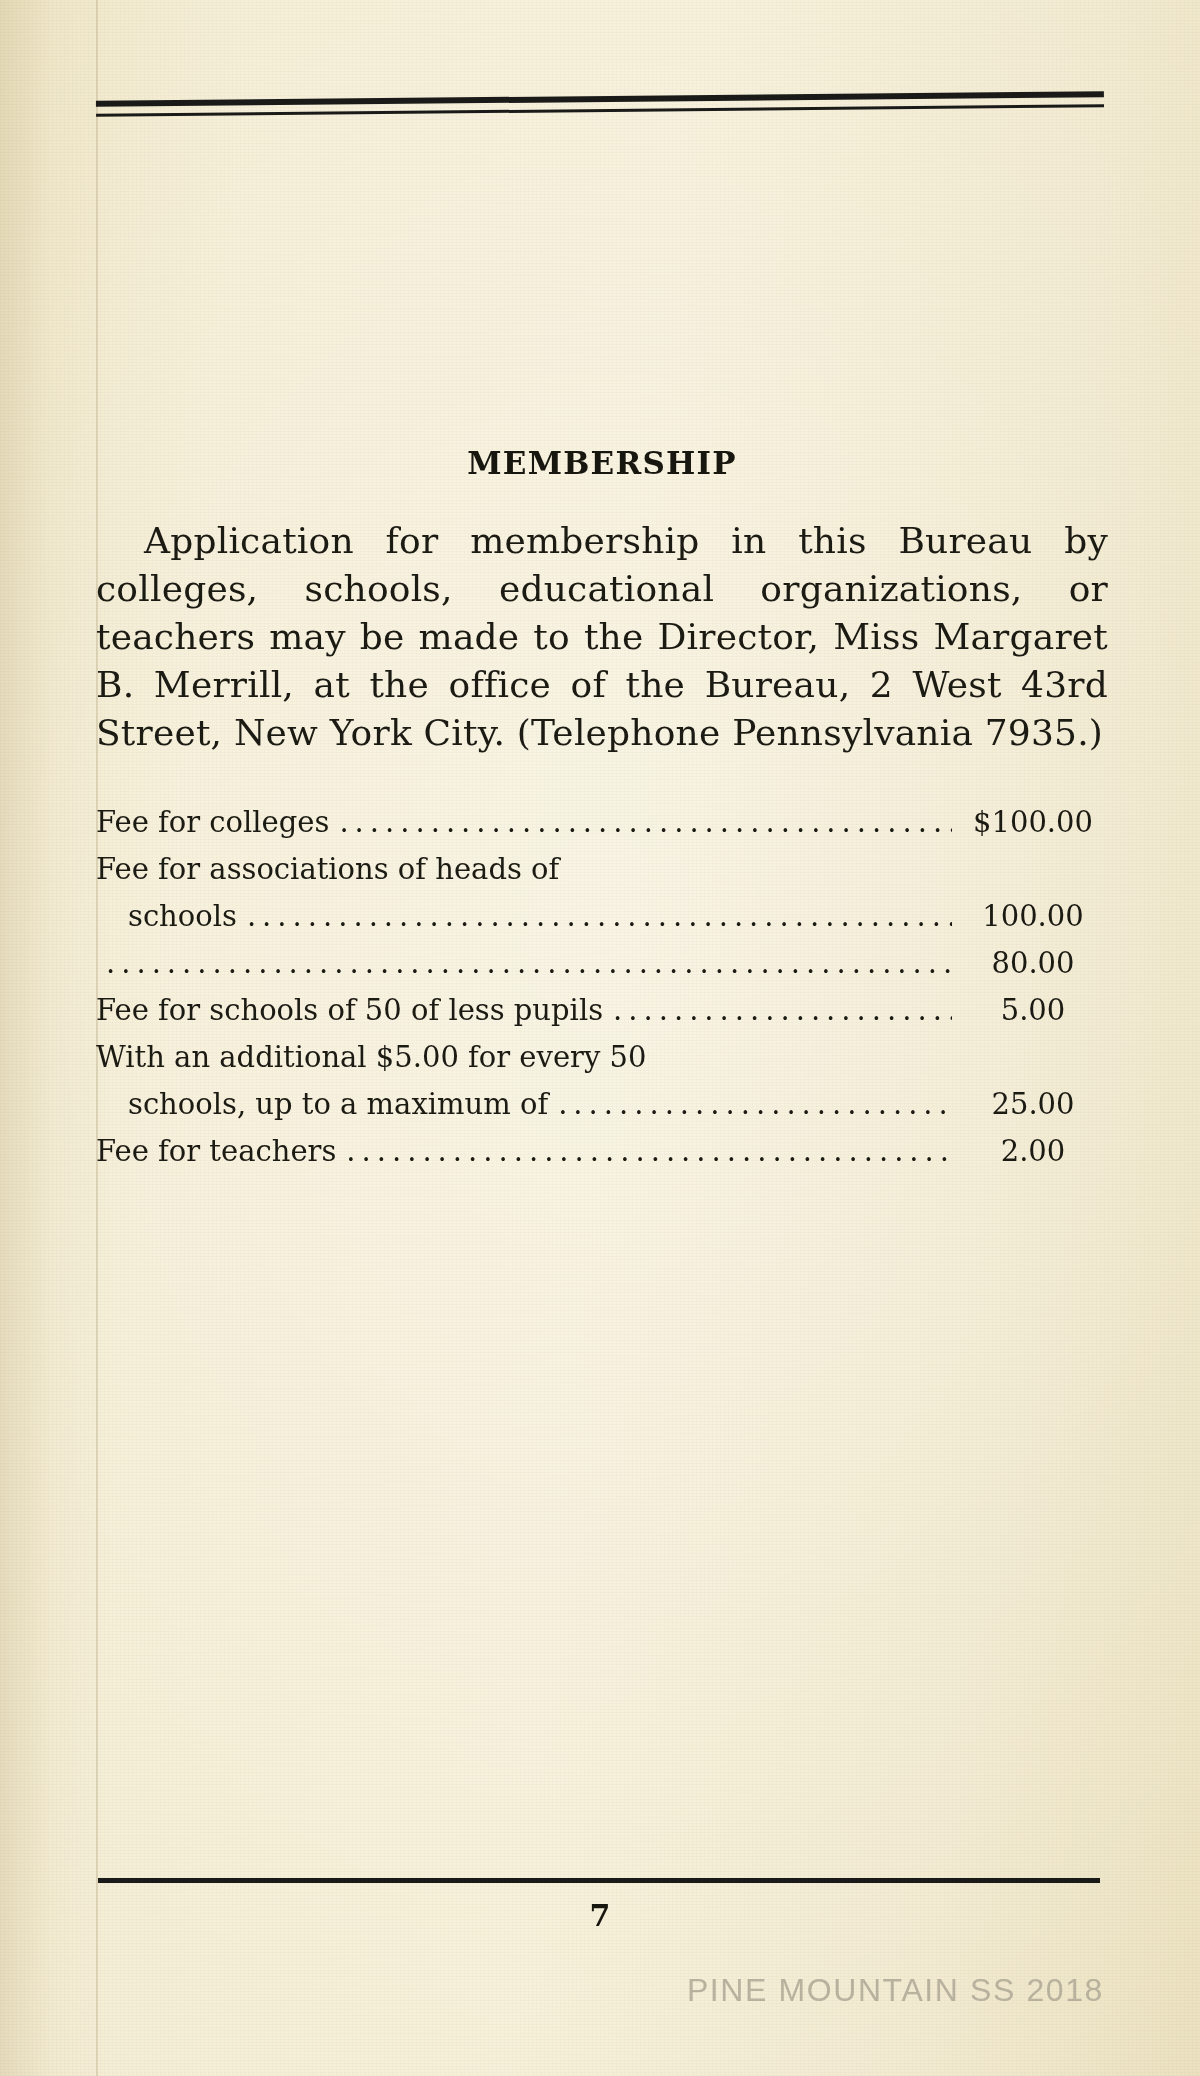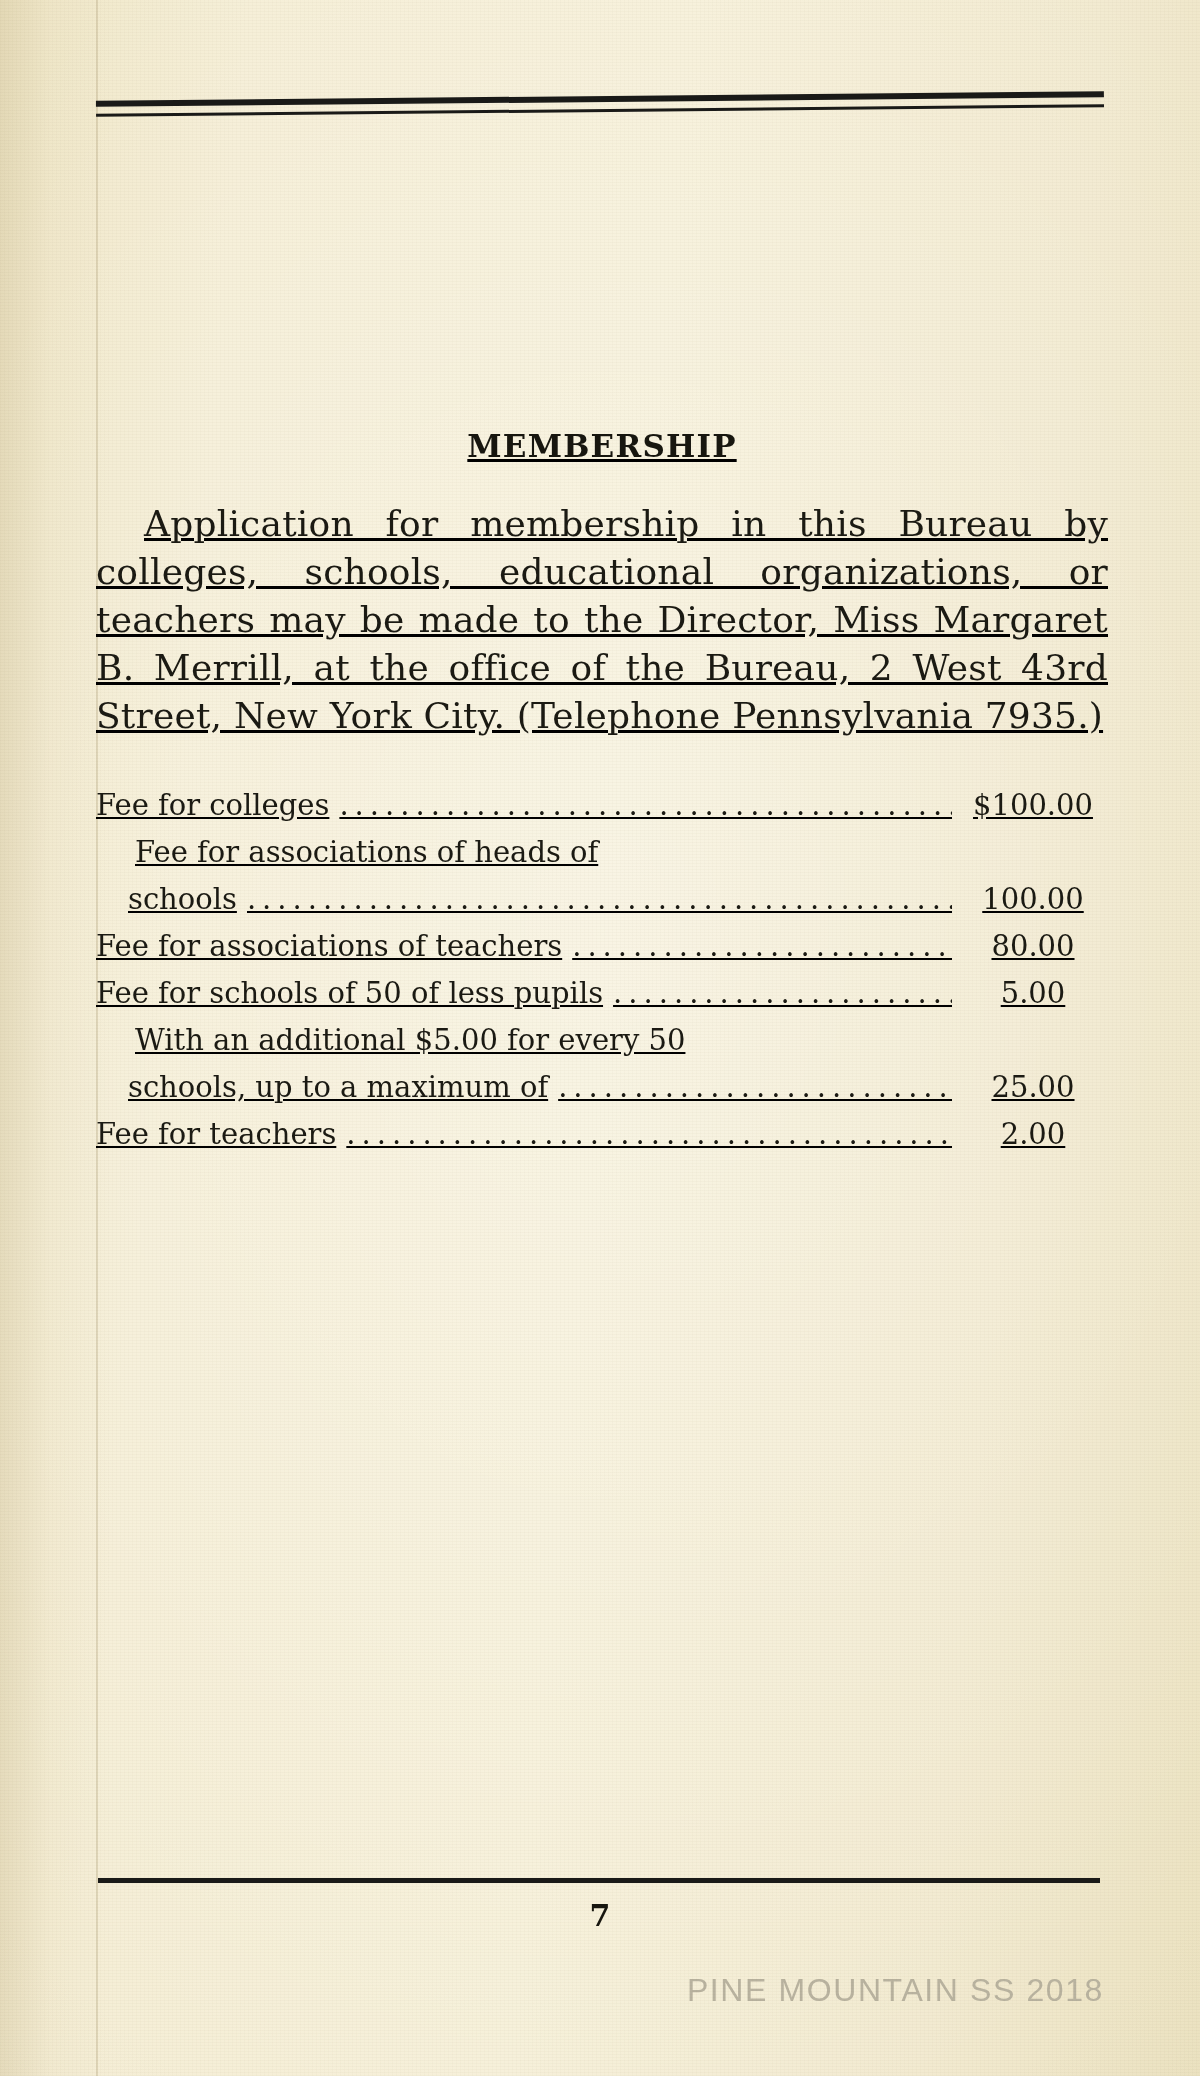--- a/index.html
+++ b/index.html
@@ -67,23 +67,22 @@
   }
   .rule-top .r2 {
     position: absolute; left: 0; top: 13px;
     width: 100%; height: 3px;
     background: #1a1a18;
   }
 
   .content {
     position: absolute;
     left: 96px;
-    top: 428px;
+    top: 445px;
     width: 1012px;
-    text-decoration: underline;
   }
 
   .heading {
     text-align: center;
     font-family: "DejaVu Serif", serif;
     font-weight: bold;
     font-size: 31px;
     letter-spacing: 1.2px;
     color: #17160f;
     margin: 0 0 36px 0;
@@ -120,21 +119,21 @@
     white-space: nowrap;
     margin: 0 6px 0 10px;
     letter-spacing: 6px;
     color: #1b1a13;
   }
   .fee-row .amount {
     flex: 0 0 auto;
     text-align: center;
     min-width: 150px;
   }
-  .fee-row.nodots .label { flex: 1 1 auto; padding-left: 39px; }
+  .fee-row.nodots .label { flex: 1 1 auto; }
 
   .closing {
     margin-top: 46px;
   }
 
   .rule-bottom {
     position: absolute;
     left: 98px;
     top: 1878px;
     width: 1002px;
@@ -194,21 +193,20 @@
       <div class="fee-row nodots">
         <span class="label">Fee for associations of heads of</span>
       </div>
       <div class="fee-row">
         <span class="label sub">schools</span>
         <span class="dots">................................................................</span>
         <span class="amount">100.00</span>
       </div>
 
       <div class="fee-row">
-        <span class="label">Fee for associations of teachers</span>
         <span class="dots">................................................................</span>
         <span class="amount">80.00</span>
       </div>
 
       <div class="fee-row">
         <span class="label">Fee for schools of 50 of less pupils</span>
         <span class="dots">................................................................</span>
         <span class="amount">5.00</span>
       </div>
 

